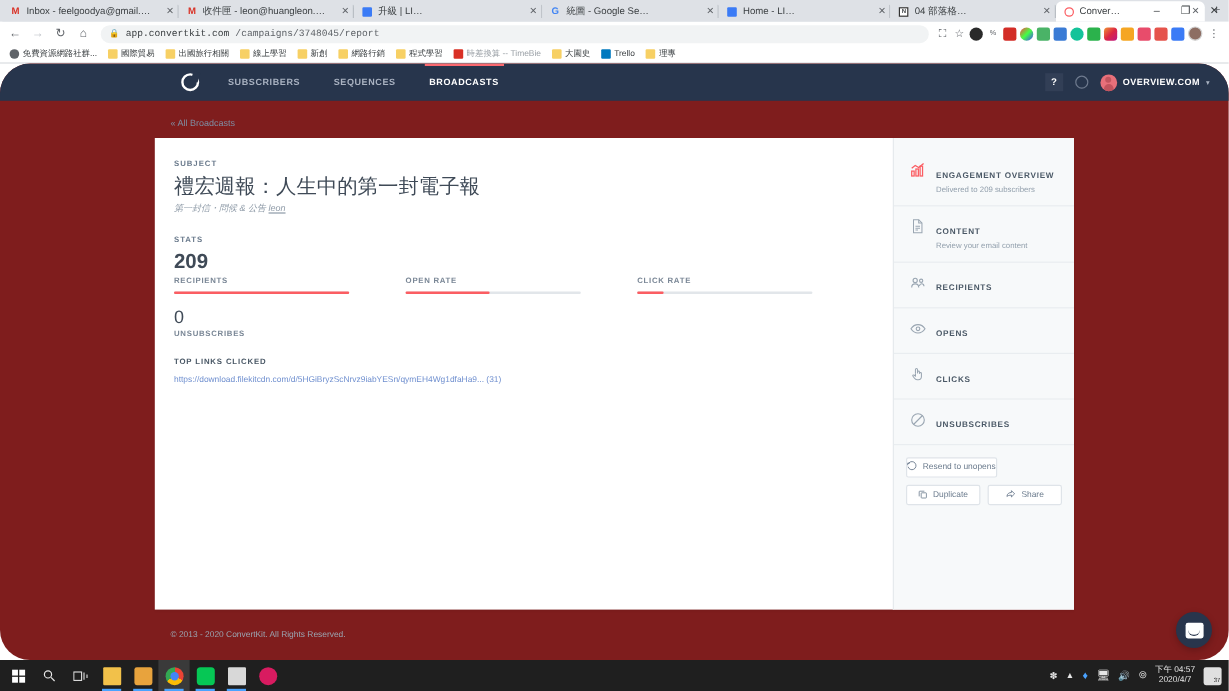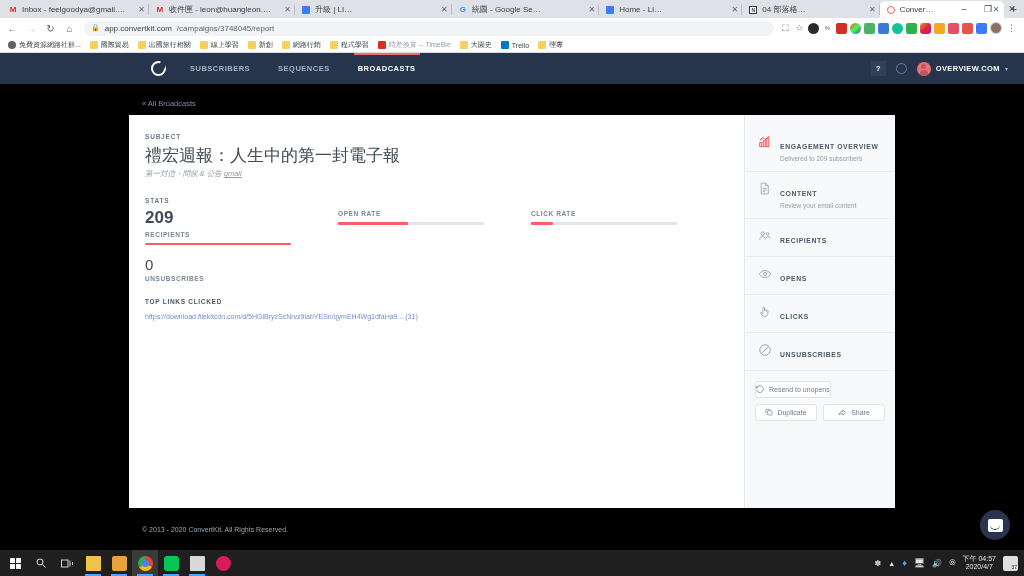--- a/index.html
+++ b/index.html
@@ -50,21 +50,21 @@
     gap: 2px; padding: 0 4px; flex: 0 0 20px;
   }
   .navbtn {
     width: 17px; height: 17px; display: flex; align-items: center;
     justify-content: center; color: #5f6368; font-size: 10px;
   }
   .navbtn.disabled { color: #bdc1c6; }
   .omnibox {
     flex: 1; height: 15px; background: #f1f3f4; border-radius: 8px;
     display: flex; align-items: center; padding: 0 7px; gap: 5px;
-    font-size: 8px; color: #3c4043; margin: 0 4px;
+    font-size: 8px; color: #3c4043; margin: 0 4px; font-family: Liberation Mono, monospace;
   }
   .lock { font-size: 7px; color: #5f6368; }
   .omnibox .urlmuted { color: #5f6368; text-align: center; }
   .exts { display: flex; align-items: center; gap: 3px; padding-right: 2px; }
   .ext {
     width: 11px; height: 11px; border-radius: 2px; display: flex;
     align-items: center; justify-content: center; font-size: 6px;
     color: #fff; overflow: hidden;
   }
   .ext.plain { background: none; color: #5f6368; font-size: 9px; }
@@ -85,21 +85,21 @@
   }
   .bmicon { width: 8px; height: 8px; flex: 0 0 8px; border-radius: 1px; }
   .bmicon.folder { background: #f7d064; }
   .bmicon.globe {
     background: #5f6368; border-radius: 50%;
   }
   .bmicon.timebie { background: #d93025; }
   .bmicon.trello { background: #0079bf; }
 
   
-  .viewport { flex: 1; background: #000000; position: relative; overflow: hidden; }
+  .viewport { flex: 1; background: #7f1d1d; position: relative; overflow: hidden; border-radius: 25px; }
 
   
   .ck-nav {
     height: 31px; background: #27354c; display: flex; align-items: center;
     padding: 0 16px 0 0;
   }
   .ck-logo {
     width: 36px; display: flex; align-items: center; justify-content: center;
     margin-left: 140px;
   }
@@ -175,21 +175,21 @@
   .subject-title {
     font-size: 17px; color: #3f4a57; font-weight: normal;
     margin-top: 5px; line-height: 1.25;
   }
   .subject-sub {
     font-size: 7.5px; color: #8e9aa7; font-style: italic; margin-top: 3px;
   }
   .subject-sub a { color: #8e9aa7; }
 
   .stats-label { margin-top: 18px; }
-  .stat-row { display: flex; margin-top: 4px; }
+  .stat-row { display: flex; margin-top: 4px; align-items: flex-end; }
   .stat {
     width: 193px; padding-right: 10px;
   }
   .stat .num {
     font-size: 17px; font-weight: bold; color: #3f4a57; line-height: 1.2;
   }
   .stat .cap {
     font-size: 6.5px; font-weight: bold; letter-spacing: 0.6px;
     color: #7a8796; margin-top: 2px;
   }
@@ -450,21 +450,21 @@
     <div class="crumb-wrap">
       <span class="crumb">« All Broadcasts</span>
     </div>
 
     <div class="card">
       <div class="card-main">
 
         <div class="lbl">SUBJECT</div>
         <div class="subject-title">禮宏週報：人生中的第一封電子報</div>
         <div class="subject-sub">
-          <span>第一封信・問候 &amp; 公告 </span><a href="#">gmail</a>
+          <span>第一封信・問候 &amp; 公告 </span><a href="#">leon</a>
         </div>
 
         <div class="lbl stats-label">STATS</div>
 
         <div class="stat-row">
           <div class="stat">
             <div class="num">209</div>
             <div class="cap">RECIPIENTS</div>
             <div class="bar">
                 <i style="width:100%"></i>

